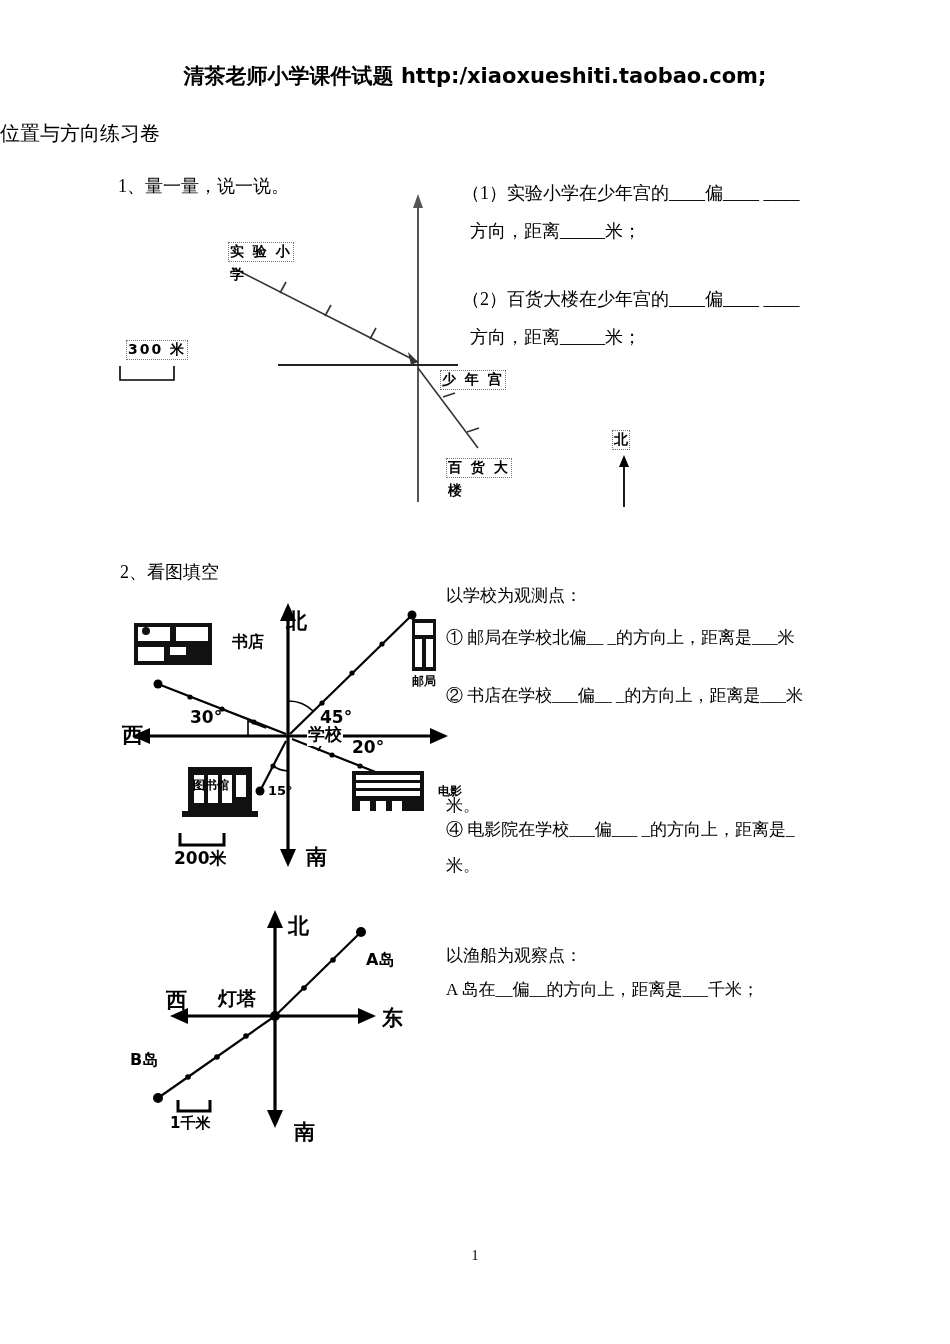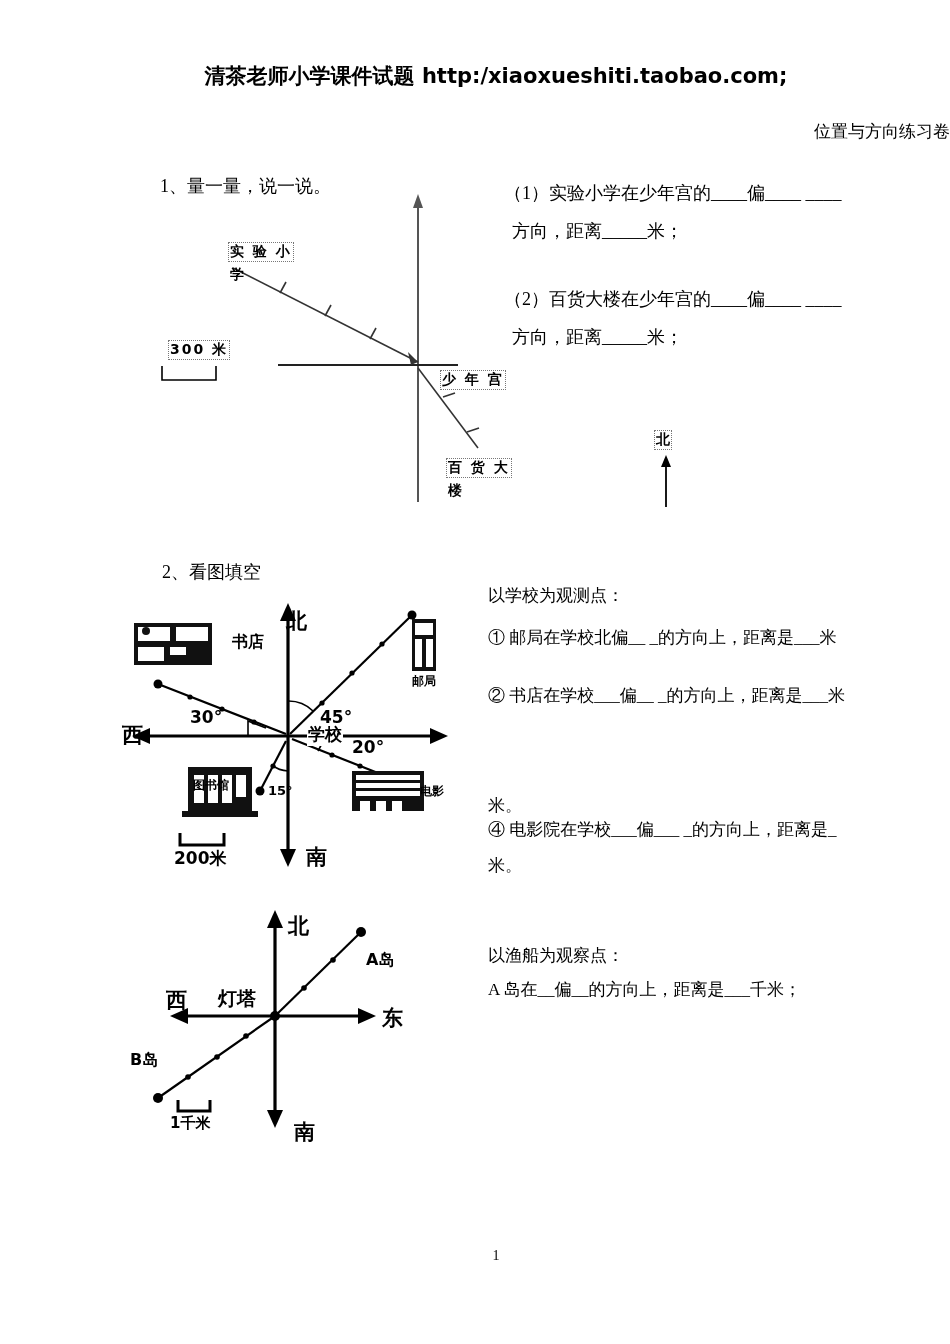--- a/index.html
+++ b/index.html
@@ -13,36 +13,36 @@
     position: relative;
     font-family: "Liberation Serif", "DejaVu Serif", serif;
     color: #000000;
     overflow: hidden;
   }
   .page {
     position: absolute;
     inset: 0;
     background: #ffffff;
   }
-  .abs { position: absolute; padding-left: 42px; }
+  .abs { position: absolute; }
 
   
   #header-line {
     left: 0; right: 0; top: 62px;
     text-align: center;
     font-family: "DejaVu Sans", "Liberation Sans", sans-serif;
     font-weight: bold;
     font-size: 21px;
     letter-spacing: 0px;
     white-space: nowrap;
   }
   #doc-title {
-    left: 0; right: 0; top: 120px;
-    text-align: right;
-    font-size: 17px;
+    left: 0; right: 16px; top: 120px;
+    text-align: left;
+    font-size: 20px;
     font-family: "Liberation Serif", serif;
   }
 
   
   .q-heading {
     font-size: 18px;
     font-family: "Liberation Serif", serif;
   }
   .q-text {
     font-size: 18px;
@@ -249,21 +249,21 @@
     
     <div class="dlabel" style="left:166px; top:12px; font-size:21px;">北</div>
     <div class="dlabel" style="left:186px; top:248px; font-size:21px;">南</div>
     <div class="dlabel" style="left:2px; top:126px; font-size:21px;">西</div>
 
     <div class="dlabel" style="left:147px; top:128px; font-size:17px; background:#fff; padding:0 1px;margin-left:40px;">学校</div>
 
     <div class="dlabel" style="left:112px; top:37px; font-size:16px;">书店</div>
     <div class="dlabel" style="left:292px; top:78px; font-size:12px;">邮局</div>
     <div class="dlabel" style="left:38px; top:182px; font-size:12px;padding-left:35px;">图书馆</div>
-    <div class="dlabel" style="left:300px; top:188px; font-size:12px;">电影</div>
+    <div class="dlabel" style="left:318px; top:188px; font-size:12px;">电影</div>
 
     <div class="dlabel" style="left:70px; top:112px; font-size:17px;">30°</div>
     <div class="dlabel" style="left:200px; top:112px; font-size:17px;">45°</div>
     <div class="dlabel" style="left:232px; top:142px; font-size:17px;">20°</div>
     <div class="dlabel" style="left:148px; top:188px; font-size:13px;">15°</div>
 
     
     <svg width="70" height="20" style="position:absolute; left:56px; top:236px;">
       <path d="M4,2 L4,14 L48,14 L48,2" stroke="#000" stroke-width="3" fill="none"></path>
     </svg>

